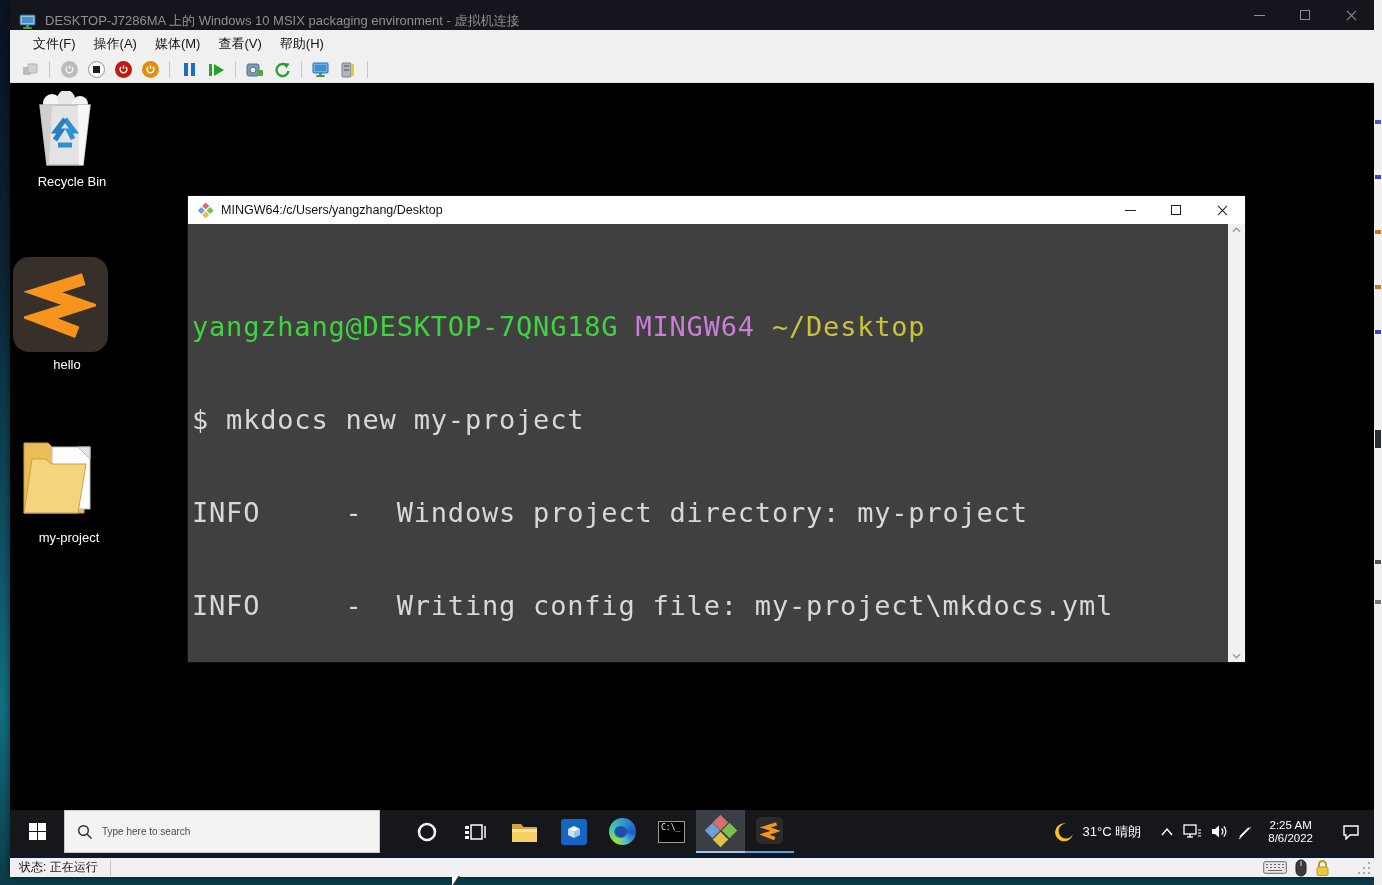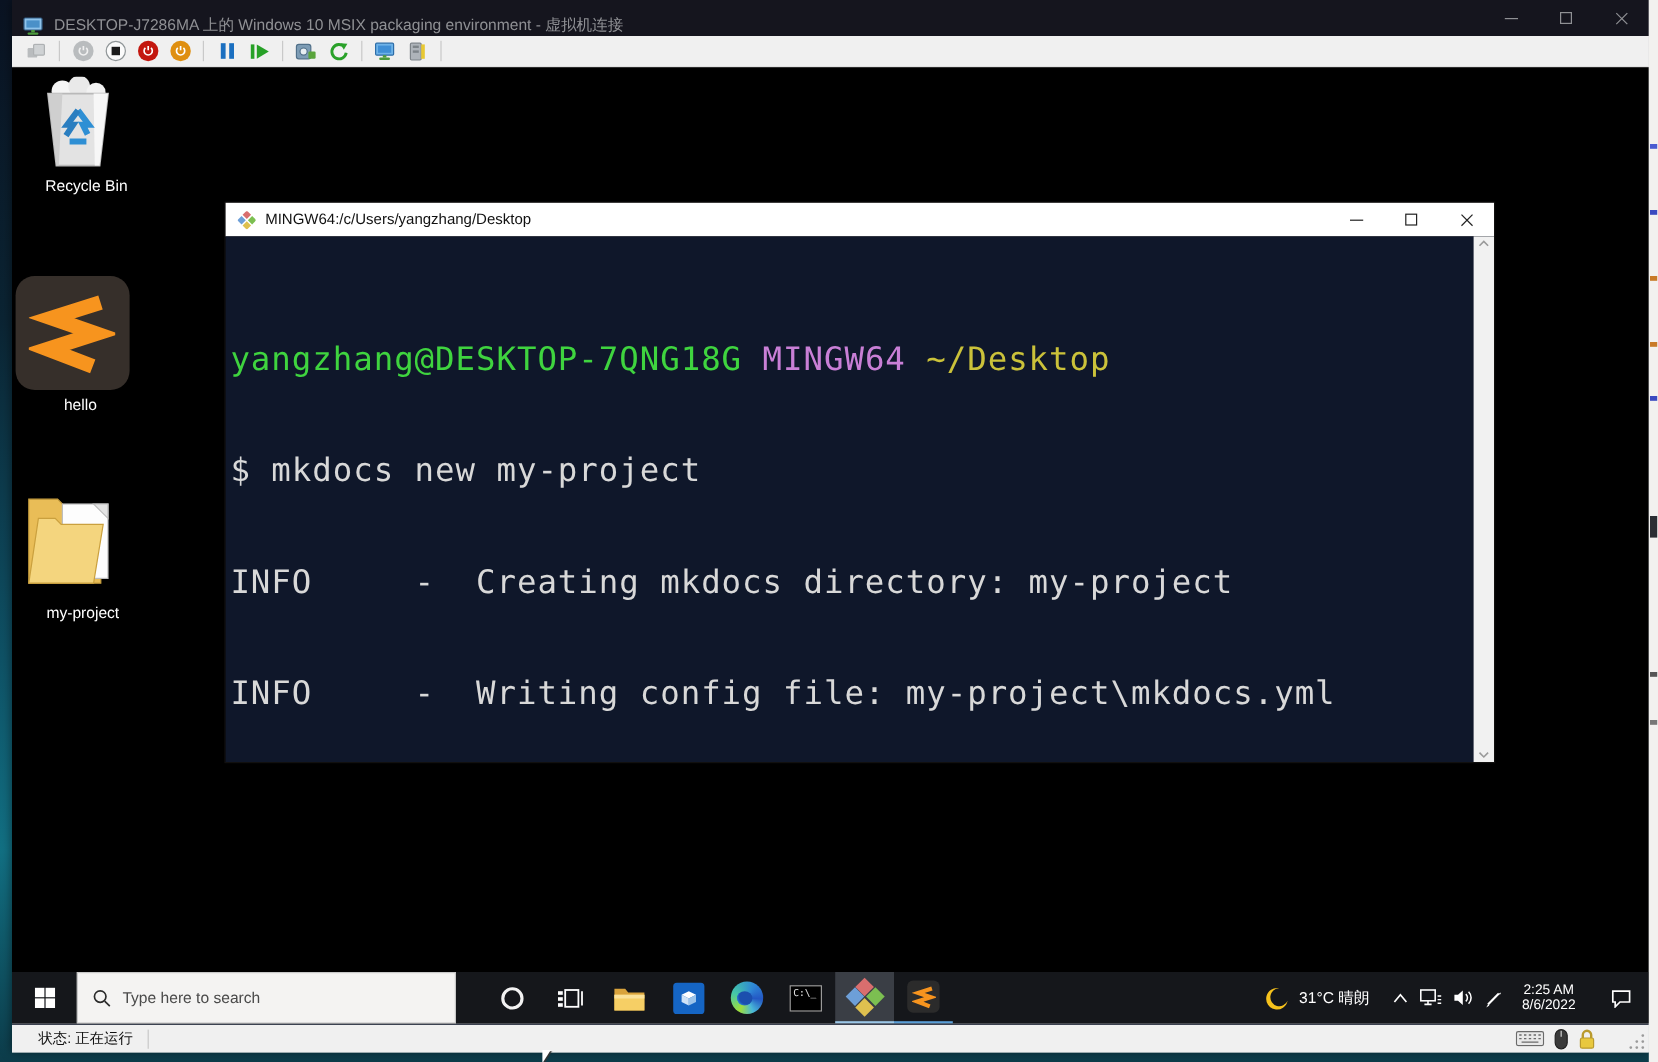--- a/index.html
+++ b/index.html
@@ -59,49 +59,49 @@
 
   
   .term { position:absolute; left:177px; top:112px; width:1059px; height:468px; background:#000; border:1px solid #11100f; display:flex; flex-direction:column; }
   .term-titlebar { height:28px; background:#ffffff; display:flex; align-items:center; flex:0 0 auto; }
   .term-titlebar .t-icon { margin:0 8px 0 10px; }
   .term-titlebar .t-title { font-size:12.5px; color:#111; }
   .term-controls { margin-left:auto; display:flex; height:100%; }
   .term-controls .wc { width:46px; display:flex; align-items:center; justify-content:center; }
   .term-controls .min-glyph{border-color:#222;} .term-controls .max-glyph{border-color:#222;}
   .term-controls .x-glyph::before,.term-controls .x-glyph::after{background:#222;}
-  .term-bodywrap { position:relative; flex:1 1 auto; background:#0f172a; }
+  .term-bodywrap { position:relative; flex:1 1 auto; background:#404040; }
   .term-body { position:absolute; inset:0 17px 0 0; padding:25px 0 0 4px; font-family:"DejaVu Sans Mono", monospace; font-size:27px; line-height:31px; letter-spacing:0.8px; color:#d8d8d8; white-space:pre; overflow:hidden; }
   .tline { height:31px; }
   .tg { color:#3fd43f; } .tm { color:#c97fd6; } .ty { color:#cbc23a; }
   .term-scroll { position:absolute; right:0; top:0; bottom:0; width:17px; background:#f1f1f1; display:flex; flex-direction:column; justify-content:space-between; align-items:center; padding:3px 0; }
   .term-scroll svg { width:9px; height:6px; }
 
   
   .taskbar { position:absolute; left:0; right:0; bottom:0; height:43px; background:#15171b; display:flex; align-items:stretch; z-index:5; }
   .tb-cell { width:49px; display:flex; align-items:center; justify-content:center; flex:0 0 auto; }
   .tb-start { width:54px; }
   .tb-search { width:316px; background:#f4f3f2; display:flex; align-items:center; padding-left:12px; gap:9px; flex:0 0 auto; border:1px solid #c8c8c8; }
-  .tb-search input { border:none; outline:none; background:transparent; font-size:13px; color:#8b5cf6; font-family:"Liberation Sans",sans-serif; width:250px; }
+  .tb-search input { border:none; outline:none; background:transparent; font-size:10px; color:#8b5cf6; font-family:"Liberation Sans",sans-serif; width:250px; }
   .tb-search input::placeholder { color:#4a4a4a; opacity:1; }
   .app-active { background:#3a3e45; border-bottom:2px solid #9cc7e8; }
   .app-running { border-bottom:2px solid #5a9fd8; }
   .gb-diamond { position:relative; width:30px; height:30px; }
   .gb-diamond i { position:absolute; width:11px; height:11px; transform:rotate(45deg); }
   .tray { margin-left:auto; display:flex; align-items:center; padding-right:14px; gap:9px; color:#fff; }
   .tray .wx { font-size:13px; white-space:nowrap; margin-right:10px; }
   .tray .clock { font-size:11.5px; line-height:13px; text-align:center; margin:0 6px 0 6px; }
   .tray svg { display:block; }
   .edge-orb { width:27px; height:27px; border-radius:50%; background:conic-gradient(from 210deg,#9ede3c,#45c8a8 22%,#2e86d6 50%,#2357c4 68%,#49b8d8 85%,#9ede3c); position:relative; }
   .edge-orb::after { content:""; position:absolute; left:5px; top:8px; width:13px; height:12px; border-radius:50%; background:radial-gradient(circle at 60% 40%, #1b4fae 0 55%, #2e86d6 75%, transparent 76%); }
   .cmd-icon { width:27px; height:22px; background:#000; border:1px solid #9a9a9a; color:#e8e8e8; font-family:"DejaVu Sans Mono",monospace; font-size:8px; padding:1px 2px; }
   .msix-icon { width:26px; height:26px; background:#1565c4; border-radius:3px; display:flex; align-items:center; justify-content:center; }
 
   
-  .statusbar { height:24px; background:#f0f0f0; border-top:1px solid #0f172a; display:flex; align-items:center; font-size:12px; color:#111; flex:0 0 auto; position:relative;padding-left:13px; }
+  .statusbar { height:24px; background:#f0f0f0; border-top:5px solid #0f172a; display:flex; align-items:center; font-size:12px; color:#111; flex:0 0 auto; position:relative; }
   .status-text { padding:0 12px 0 9px; border-right:1px solid #c9c9c9; height:16px; display:flex; align-items:center; }
   .status-icons { position:absolute; right:44px; display:flex; align-items:center; gap:8px; }
   .grip { position:absolute; right:3px; bottom:2px; }
 </style>
 </head>
 <body>
 
 <div class="host-sliver">
   <span class="frag" style="top:120px;background:#4a5bd0"></span>
   <span class="frag" style="top:175px;background:#3a49c0"></span>
@@ -130,20 +130,27 @@
         </span>
       <span class="wc">
           <i class="max-glyph"></i>
         </span>
       <span class="wc">
           <i class="x-glyph"></i>
         </span>
     </div>
   </div>
 
+  <div class="menubar">
+    <span class="mi">文件(F)</span>
+    <span class="mi">操作(A)</span>
+    <span class="mi">媒体(M)</span>
+    <span class="mi">查看(V)</span>
+    <span class="mi">帮助(H)</span>
+  </div>
 
   <div class="toolbar">
     <span class="tbtn">
       <svg width="16" height="14" viewBox="0 0 16 14">
         <rect x="1" y="4" width="8" height="8" rx="1" fill="#b9bcbe"></rect>
         <rect x="6" y="1" width="9" height="9" rx="1" fill="#cfd2d4" stroke="#aeb1b3"></rect>
       </svg>
     </span>
     <span class="sep"></span>
     <span class="tbtn">
@@ -276,21 +283,21 @@
             </span>
           <span class="wc">
               <i class="x-glyph"></i>
             </span>
         </div>
       </div>
       <div class="term-bodywrap">
         <div class="term-body">
           <div class="tline"><span class="tg">yangzhang@DESKTOP-7QNG18G</span> <span class="tm">MINGW64</span> <span class="ty">~/Desktop</span></div>
           <div class="tline">$ mkdocs new my-project</div>
-          <div class="tline">INFO     -  Creating mkdocs directory: my-project</div>
+          <div class="tline">INFO     -  Windows project directory: my-project</div>
           <div class="tline">INFO     -  Writing config file: my-project\mkdocs.yml</div>
           
           
           
           
         </div>
         <div class="term-scroll">
           <svg viewBox="0 0 10 6">
               <polyline points="1,5 5,1 9,5" fill="none" stroke="#9a9a9a" stroke-width="1.5"></polyline>
             </svg>

